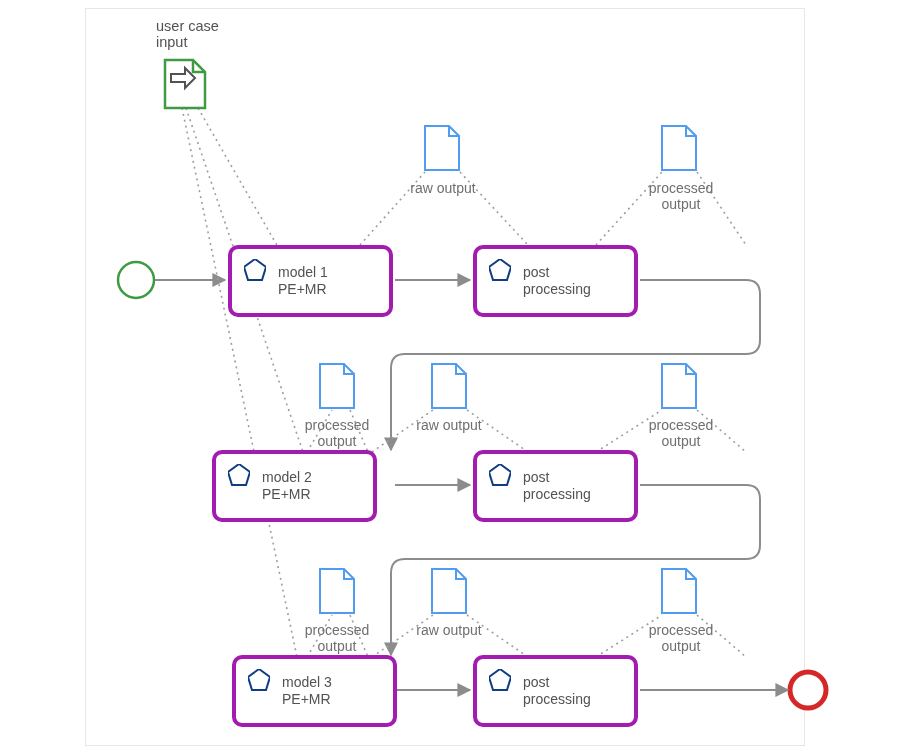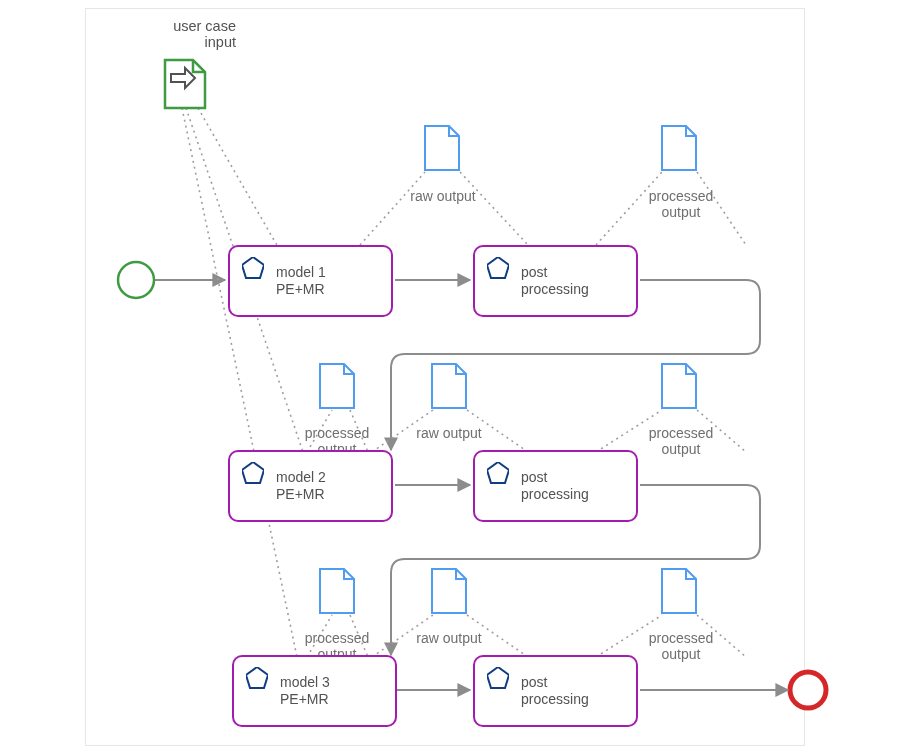--- a/index.html
+++ b/index.html
@@ -12,21 +12,21 @@
     position: relative;
   }
   .frame {
     position: absolute;
     left: 85px; top: 8px;
     width: 718px; height: 736px;
     border: 1px solid #e6e6e6;
   }
   .node-box {
     position: absolute;
-    border: 2px solid #a21caf;
+    border: 4px solid #a21caf;
     border-radius: 10px;
     background: #ffffff;
     box-sizing: border-box;
     width: 165px;
     height: 72px;
     display: flex;
     align-items: center;
     padding-left: 46px;
     font-size: 14px;
     line-height: 1.2;
@@ -36,27 +36,26 @@
     position: absolute;
     left: 12px; top: 10px;
     width: 22px; height: 22px;
   }
   .doc-label {
     position: absolute;
     font-size: 14px;
     color: #6f6f6f;
     text-align: center;
     white-space: pre;
-    margin-top: 8px;
   }
   .title-label {
     position: absolute;
     font-size: 14.5px;
     color: #525252;
-    text-align: right;
+    text-align: left;
   }
   svg.full {
     position: absolute;
     left: 0; top: 0;
     width: 900px; height: 752px;
     pointer-events: none;
   }
 </style>
 </head>
 <body>
@@ -157,21 +156,21 @@
     </svg>
   <span>model 1<br>PE+MR</span>
 </div>
 <div class="node-box" style="left:473px; top:245px;">
   <svg class="pentagon">
       <use href="#pent"></use>
     </svg>
   <span>post<br>processing</span>
 </div>
 
-<div class="node-box" style="left:228px; top:450px;">
+<div class="node-box" style="left:212px; top:450px;">
   <svg class="pentagon">
       <use href="#pent"></use>
     </svg>
   <span>model 2<br>PE+MR</span>
 </div>
 <div class="node-box" style="left:473px; top:450px;">
   <svg class="pentagon">
       <use href="#pent"></use>
     </svg>
   <span>post<br>processing</span>

